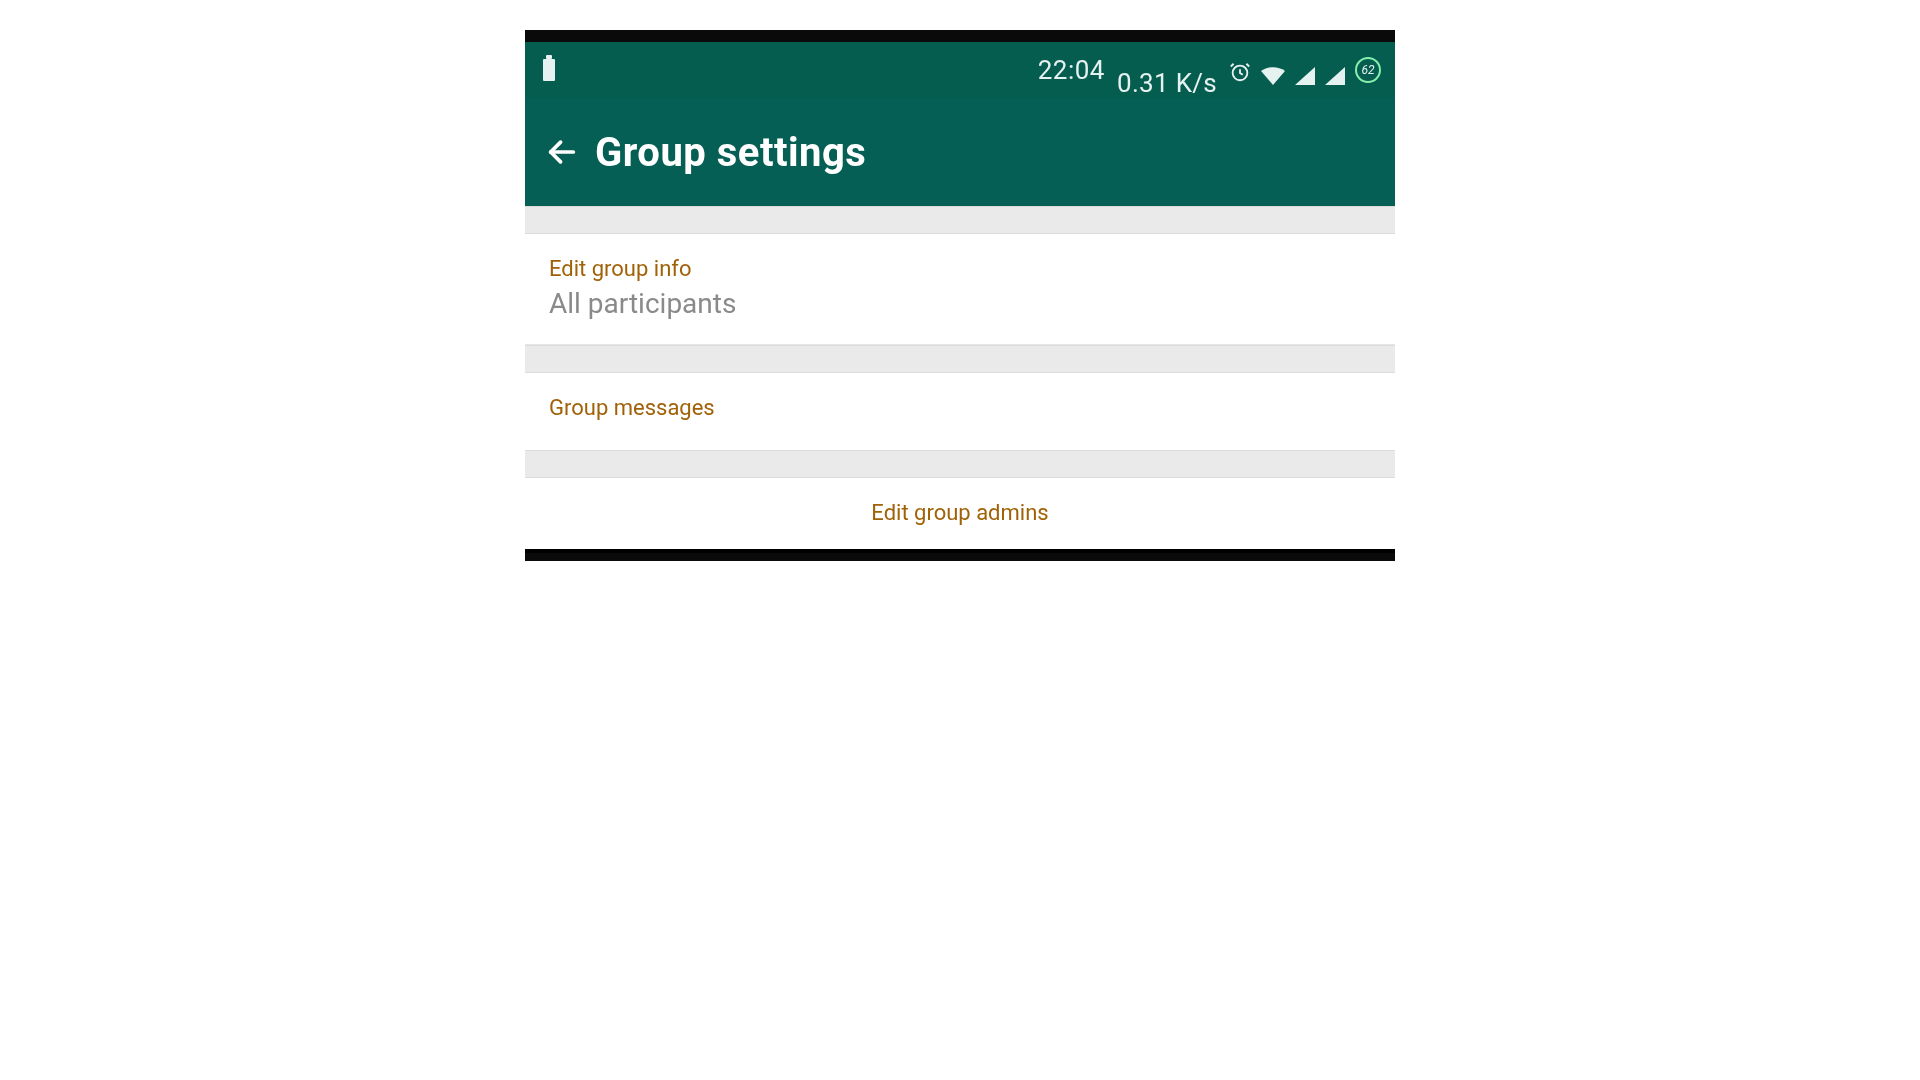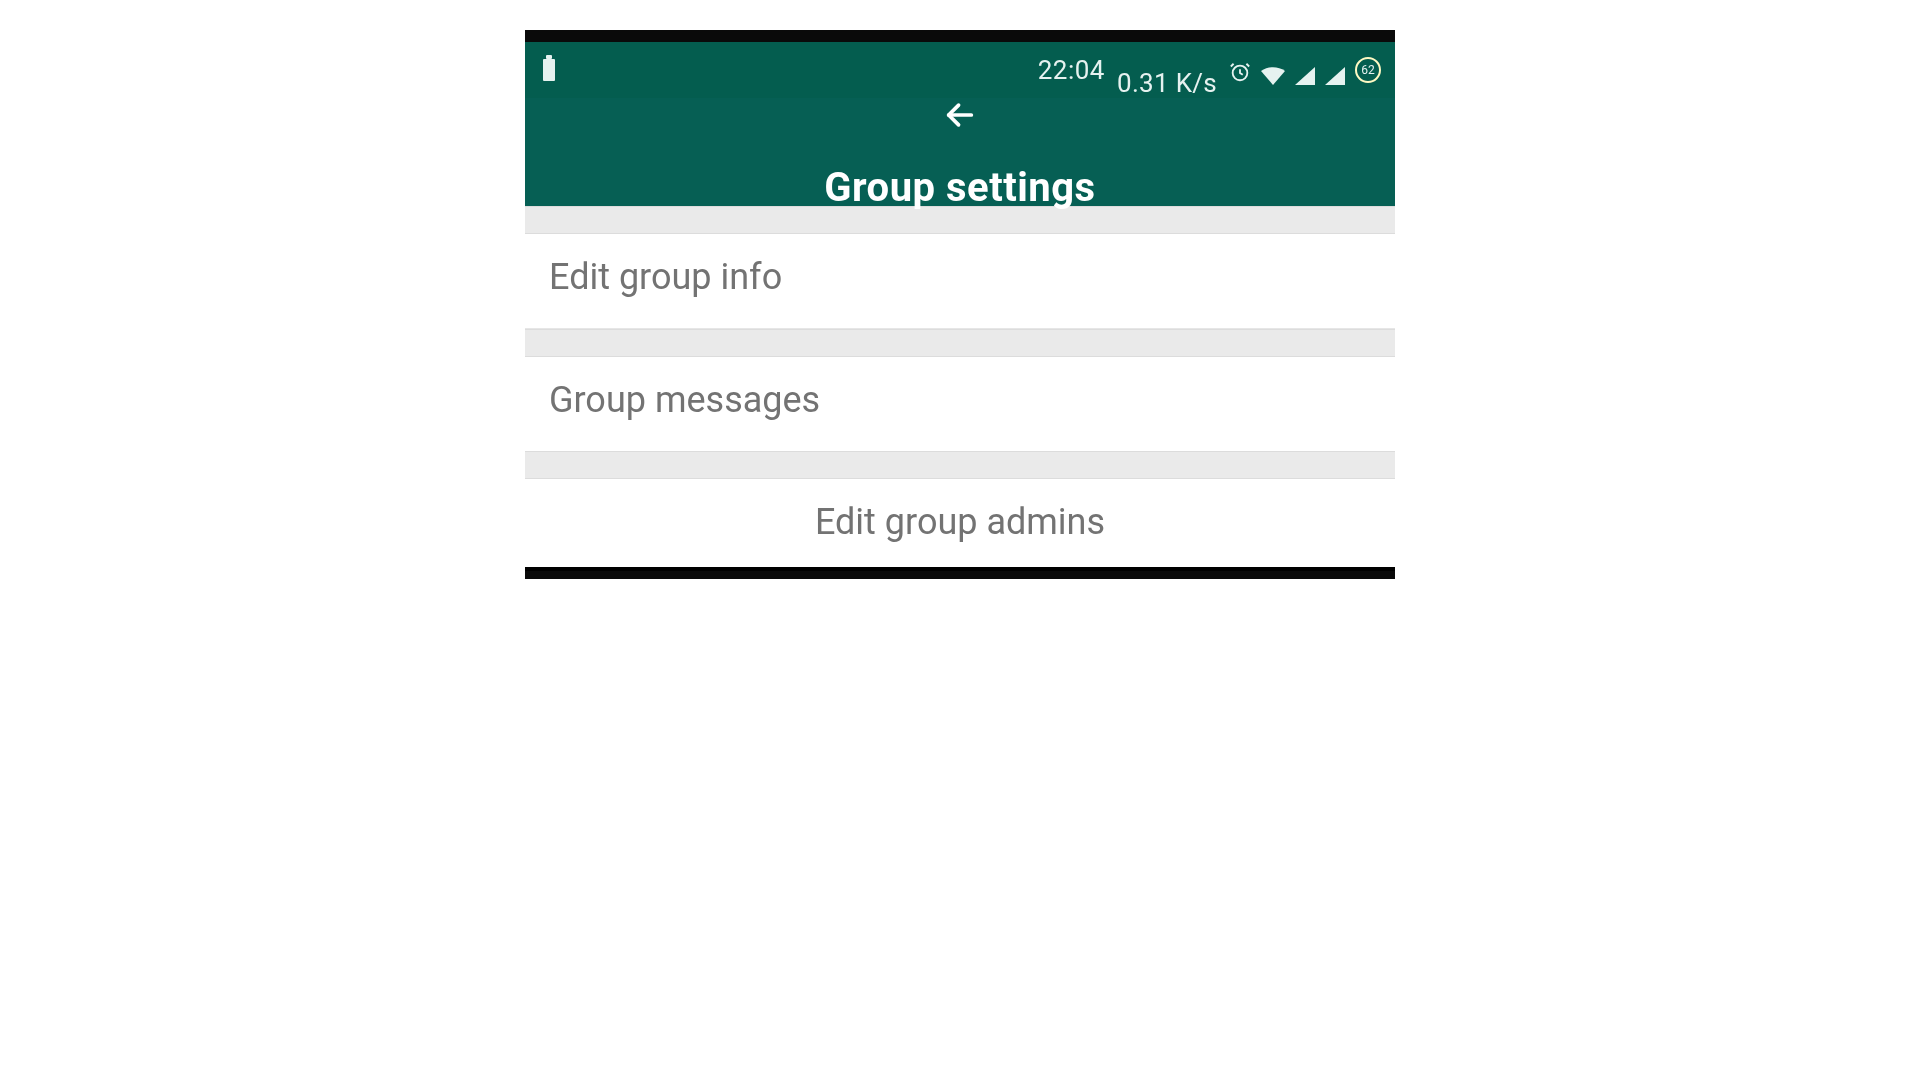--- a/index.html
+++ b/index.html
@@ -66,36 +66,36 @@
       width: 22px; height: 22px; display: inline-block;
     }
     .wifi-icon {
       width: 24px; height: 18px; display: inline-block;
     }
     .signal-icon {
       width: 20px; height: 18px; display: inline-block;
     }
     .badge-icon {
       width: 26px; height: 26px;
-      border: 2px solid #fef9c3;
+      border: 2px solid #86efac;
       border-radius: 50%;
       display: inline-flex;
       align-items: center;
       justify-content: center;
       font-size: 12px;
       line-height: 1;
+      font-style: italic;
     }
     .toolbar {
       height: 108px;
       background: #065f54;
       display: flex;
       align-items: center;
       padding: 0 20px;
-      gap: 32px;
-      flex-direction: column;
+      gap: 16px;
     }
     .back-arrow {
       width: 34px; height: 34px;
       display: inline-flex; align-items: center; justify-content: center;
       color: #ffffff;
       cursor: pointer;
     }
     .toolbar-title {
       color: #ffffff;
       font-size: 40px;
@@ -114,22 +114,22 @@
     .list-item {
       padding: 22px 24px 24px 24px;
       background: #ffffff;
     }
     .divider {
       height: 1px;
       background: #e6e6e6;
       margin: 0 0;
     }
     .item-title {
-      font-size: 36px;
-      color: #737373;
+      font-size: 22px;
+      color: #a16207;
       font-weight: 400;
       margin-bottom: 6px;
     }
     .item-sub {
       font-size: 28px;
       color: #8a8a8a;
       font-weight: 400;
     }
     .list-item.single .item-title { margin-bottom: 0; text-align: center; }
     .bottom-cut {
@@ -188,20 +188,21 @@
         </svg>
       </span>
       <span class="toolbar-title">Group settings</span>
     </div>
 
     <div class="section-gap"></div>
 
     <div class="list">
       <div class="list-item">
         <div class="item-title">Edit group info</div>
+        <div class="item-sub">All participants</div>
       </div>
       <div class="divider"></div>
     </div>
 
     <div class="section-gap"></div>
 
     <div class="list">
       <div class="list-item">
         <div class="item-title">Group messages</div>
       </div>

